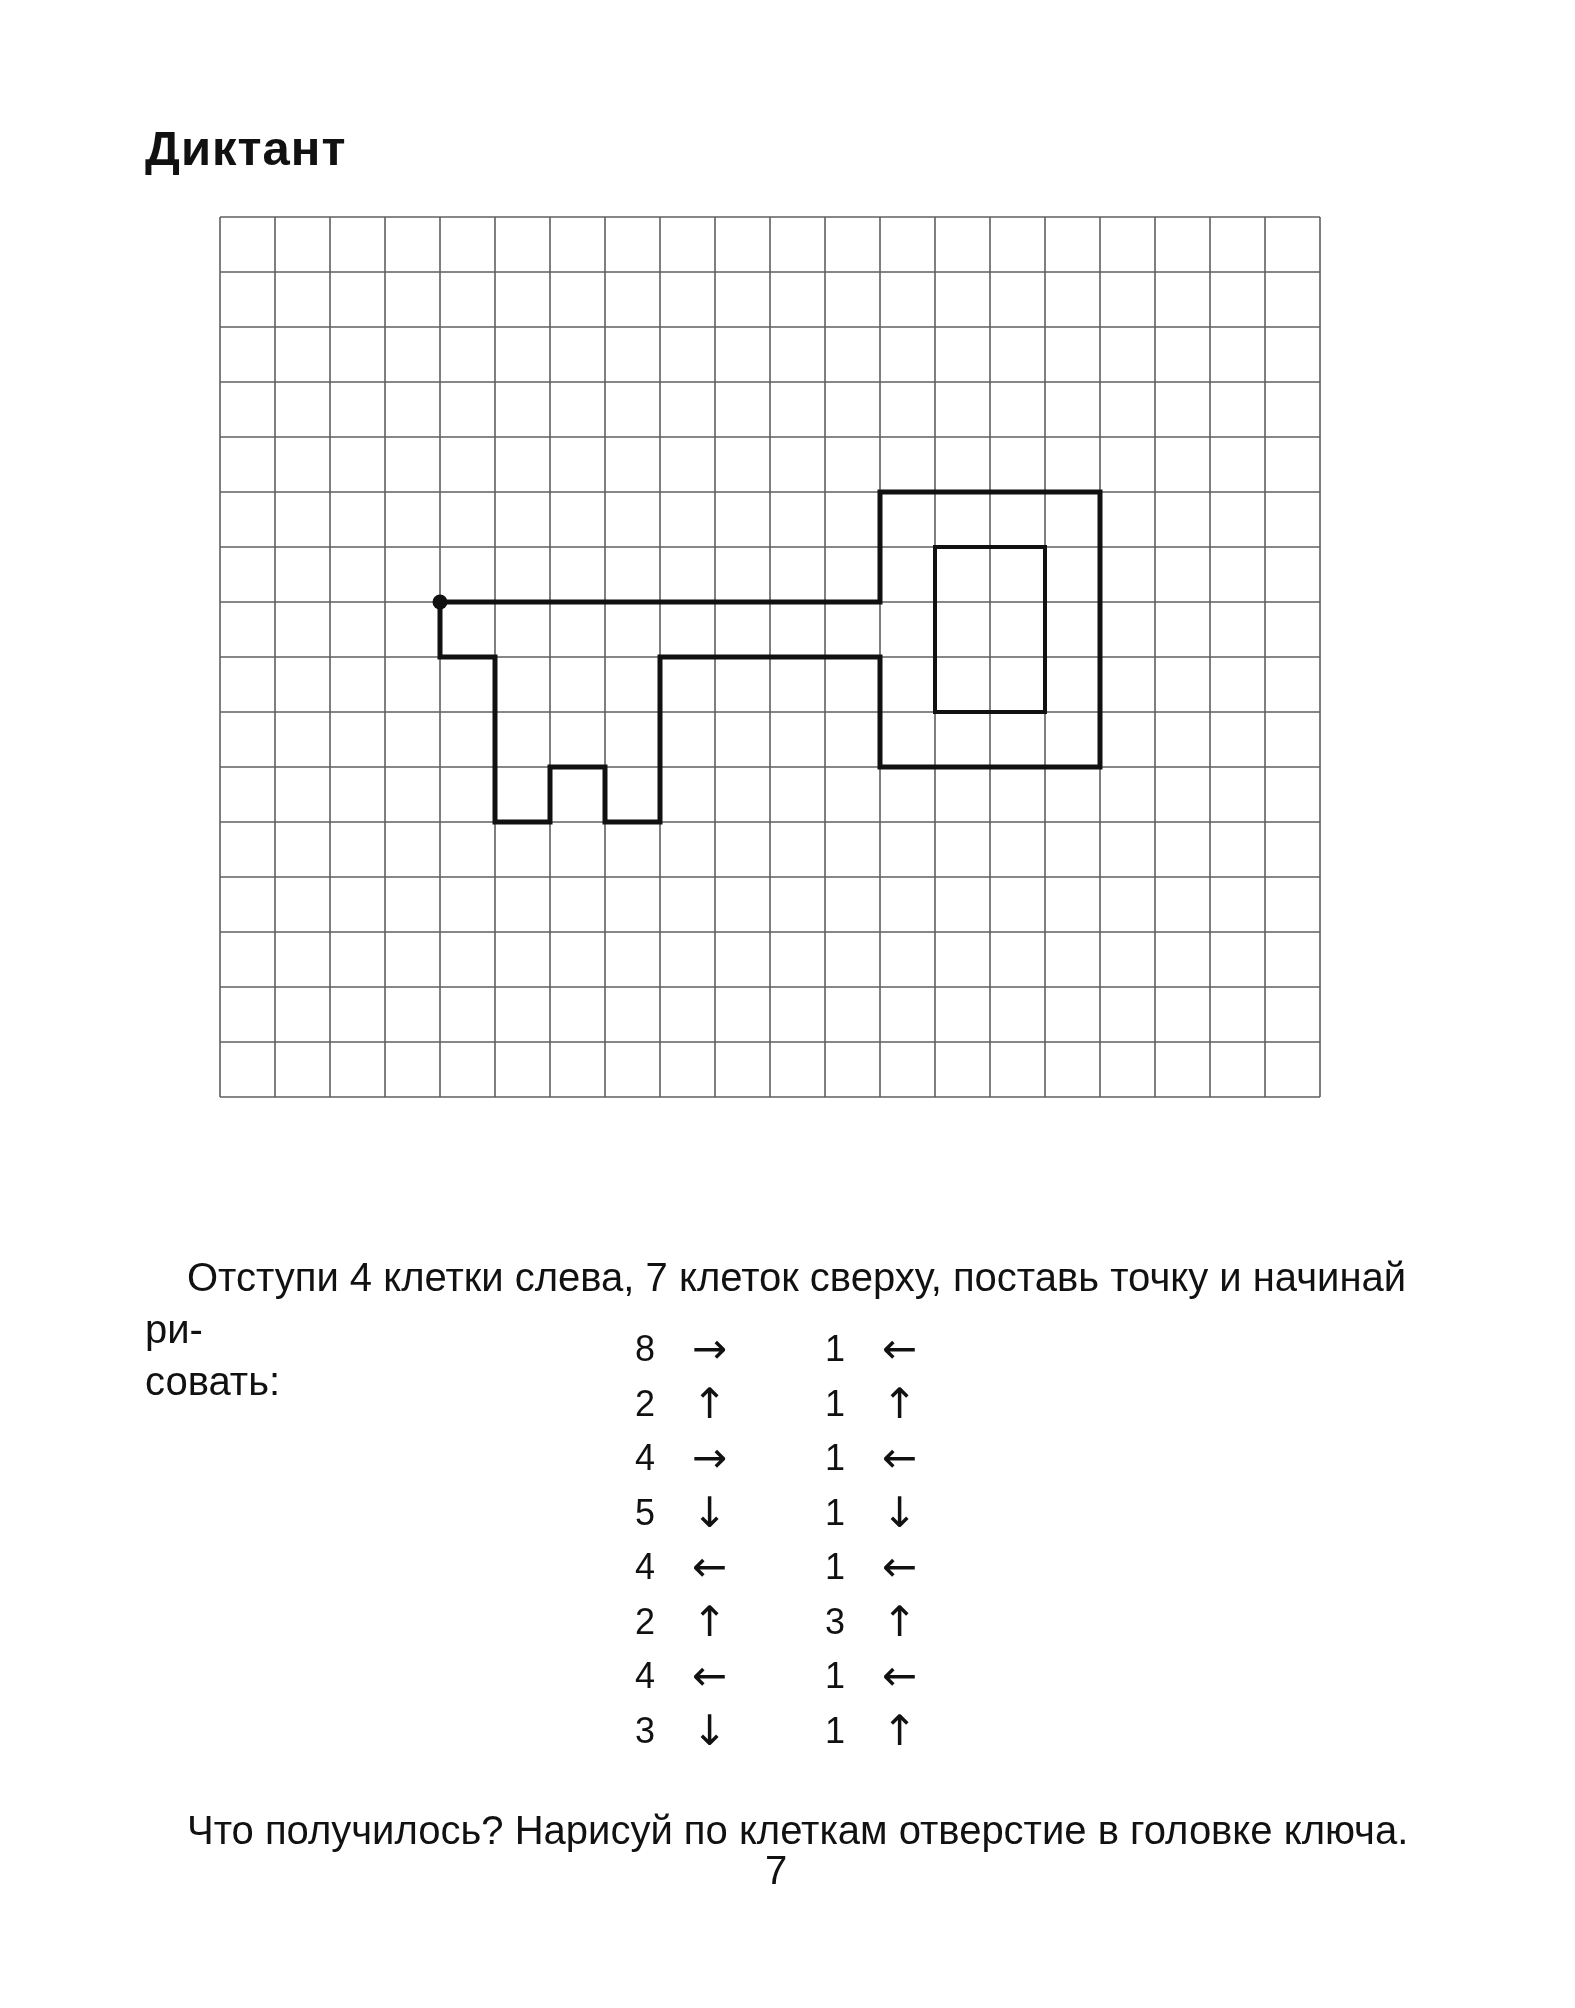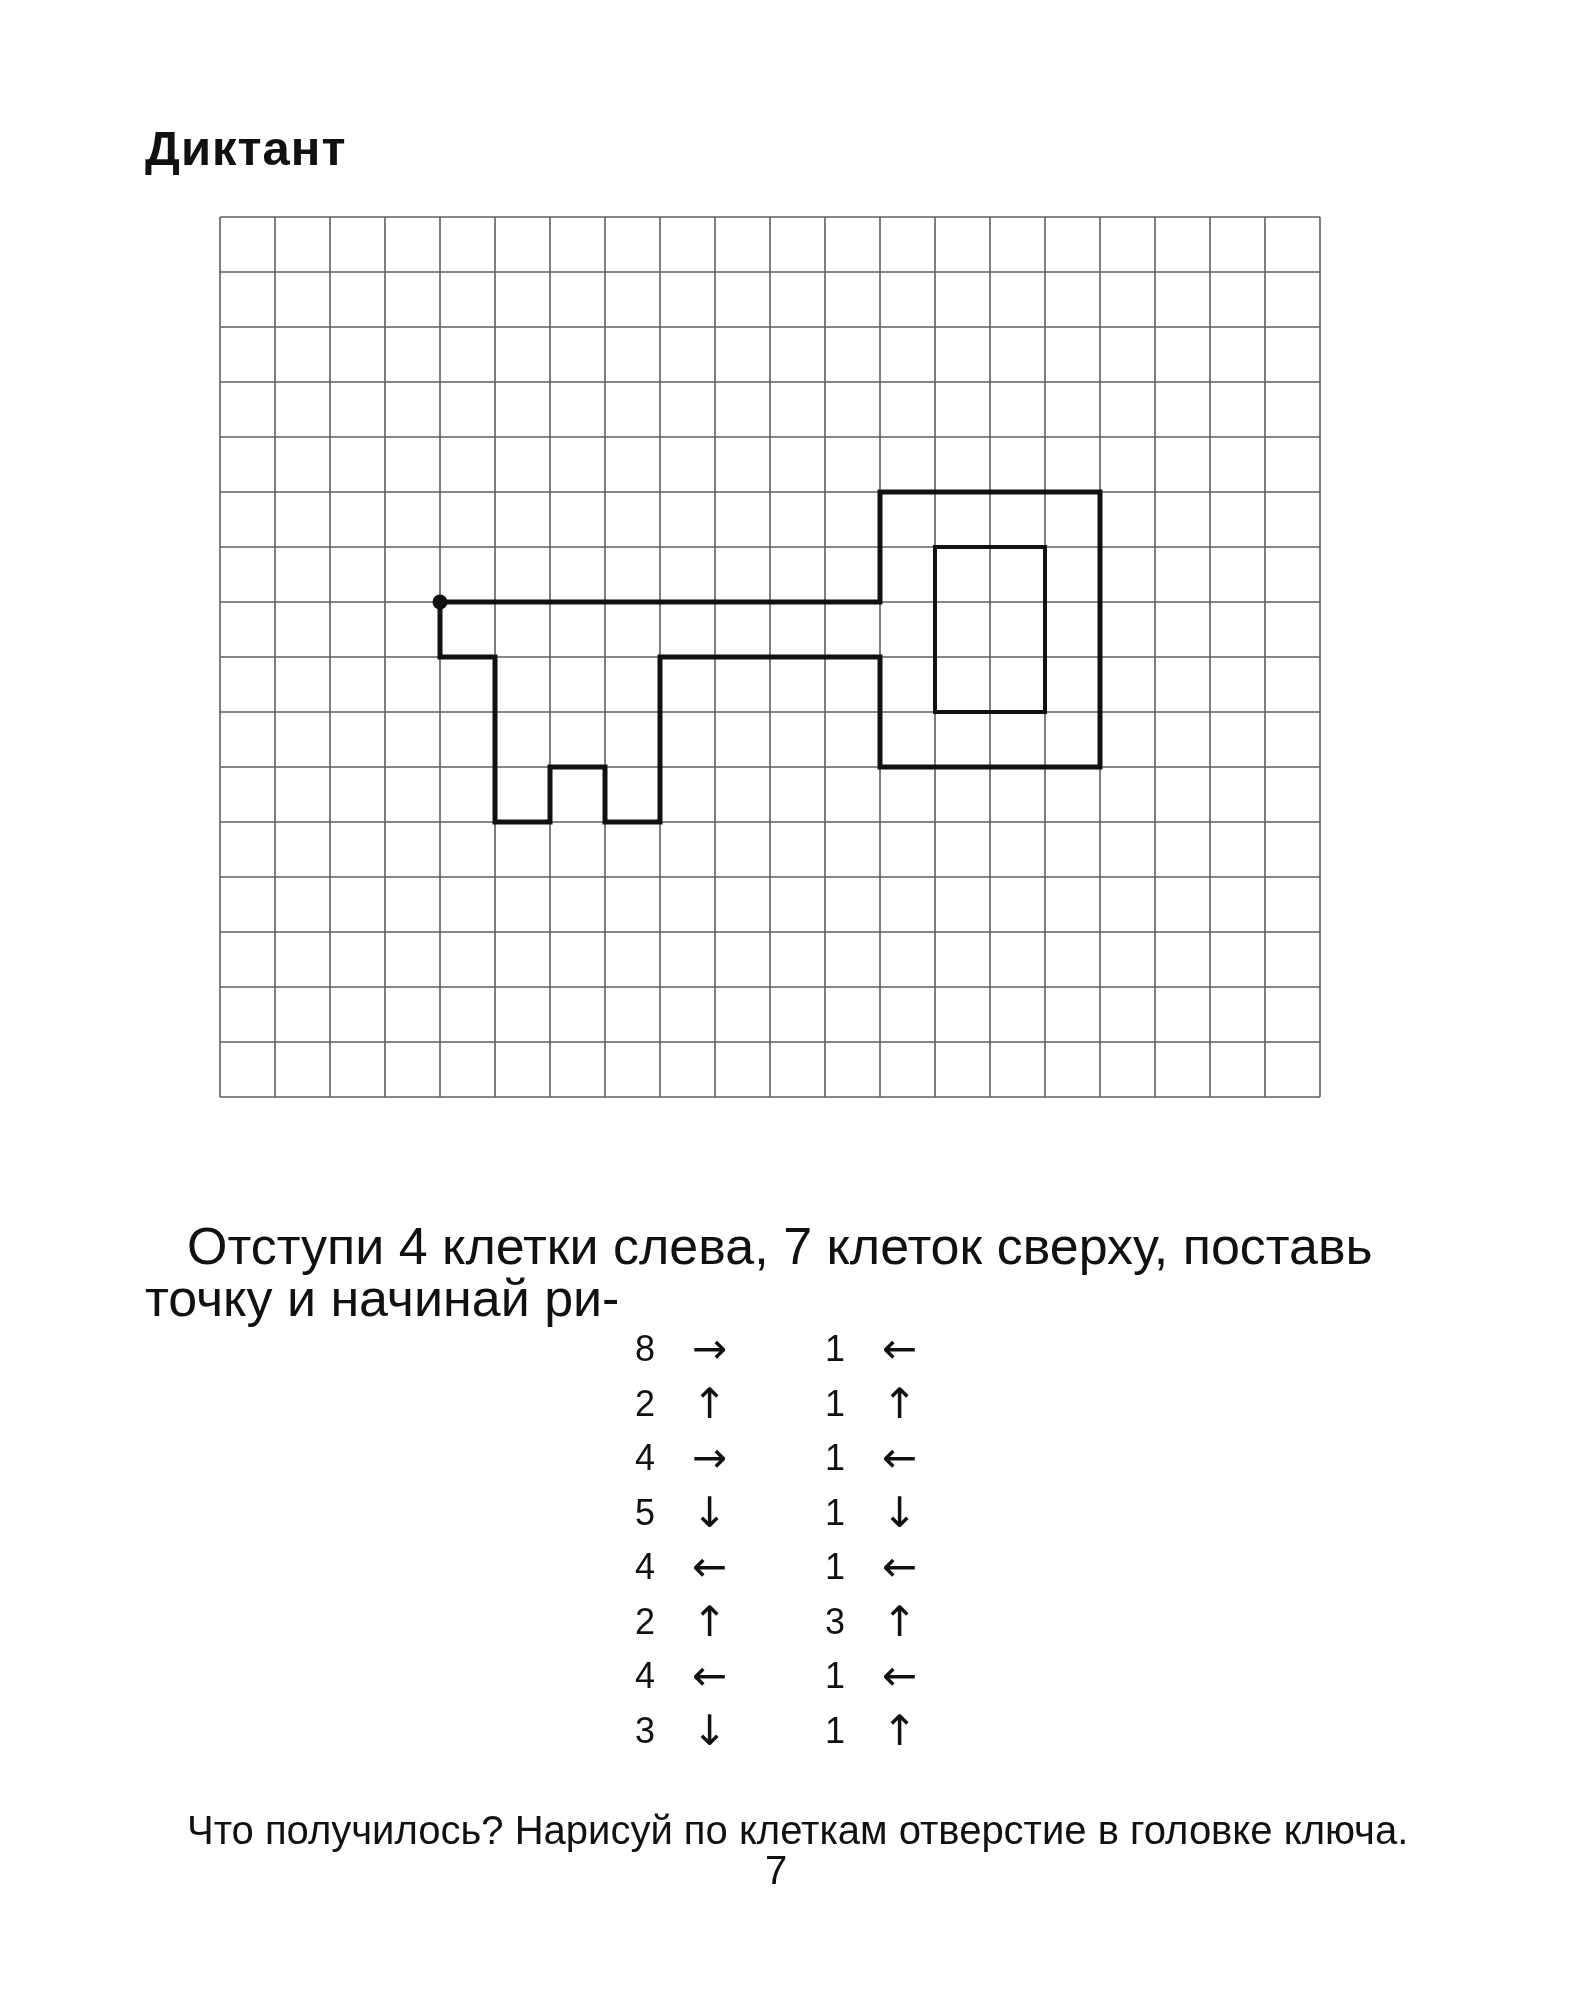--- a/index.html
+++ b/index.html
@@ -18,22 +18,22 @@
     line-height: 56px;
     letter-spacing: 1px;
   }
   .figure-svg {
     position: absolute;
     left: 216px; top: 213px;
     display: block;
   }
   .instructions {
     position: absolute;
-    left: 145px; top: 1220px; width: 1272px;
-    font-size: 52px; line-height: 52px;
+    left: 145px; top: 1251px; width: 1272px;
+    font-size: 40px; line-height: 52px;
   }
   .instructions .indent { text-indent: 42px; }
   .steps {
     position: absolute;
     left: 595px; top: 1322px;
   }
   .step-row {
     display: flex;
     align-items: center;
     height: 54.5px;
@@ -109,20 +109,21 @@
     <line x1="0" y1="770" x2="1100" y2="770" stroke="#5f5f5f" stroke-width="1.6"></line>
     <line x1="0" y1="825" x2="1100" y2="825" stroke="#5f5f5f" stroke-width="1.6"></line>
     <line x1="0" y1="880" x2="1100" y2="880" stroke="#5f5f5f" stroke-width="1.6"></line>
     <polygon points="220,385 660,385 660,275 880,275 880,550 660,550 660,440 440,440 440,605 385,605 385,550 330,550 330,605 275,605 275,440 220,440" fill="none" stroke="#111111" stroke-width="5" stroke-linejoin="miter"></polygon>
     <rect x="715" y="330" width="110" height="165" fill="none" stroke="#111111" stroke-width="4"></rect>
     <circle cx="220" cy="385" r="7.5" fill="#111111"></circle>
   </svg>
 
 <div class="instructions">
   <div class="indent">Отступи 4 клетки слева, 7 клеток сверху, поставь точку и начинай ри-</div>
+  <div>совать:</div>
 </div>
 
 <div class="steps">
   <div class="step-row">
     <span class="num">8</span>
       <span class="sp-b"></span>
       <span class="arrow">→</span>
       <span class="sp-a"></span>
       <span class="num">1</span>
       <span class="sp-b"></span>

